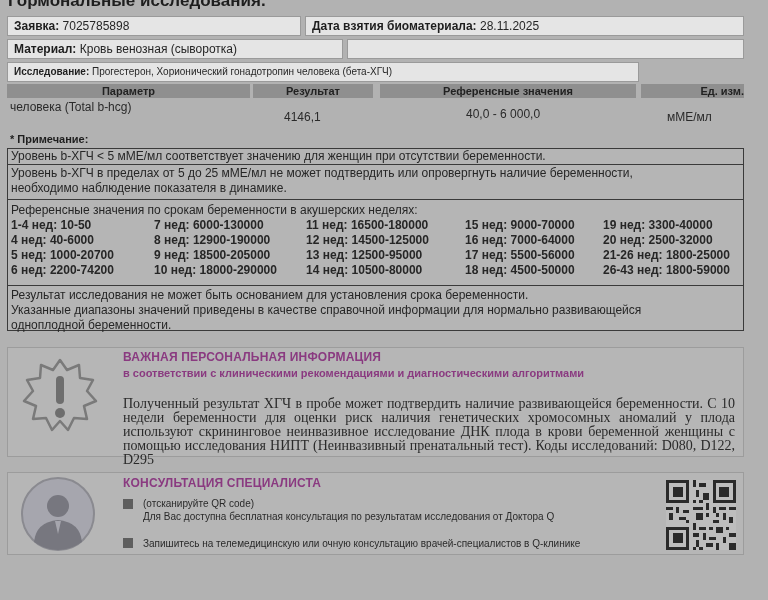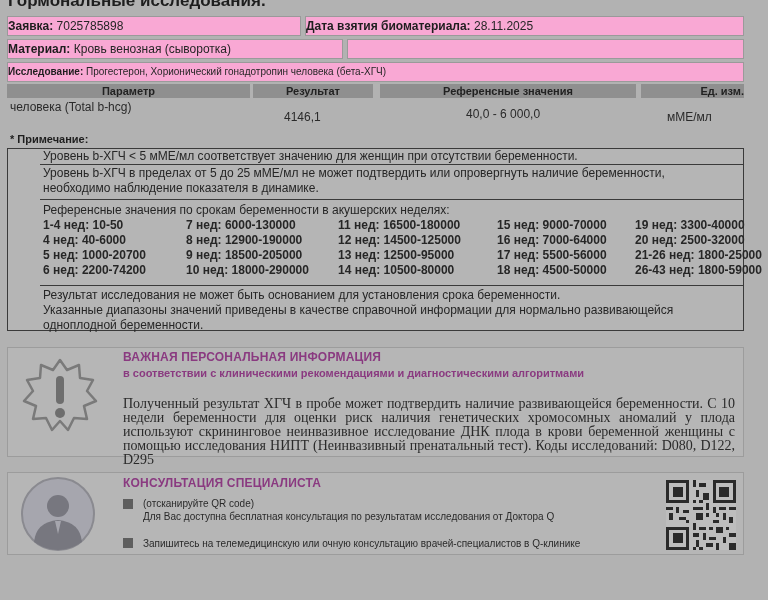--- a/index.html
+++ b/index.html
@@ -9,34 +9,34 @@
     font-family:"Liberation Sans", sans-serif;
     color:#262626;
     position:relative;
   }
   .page-title {
     position:absolute; left:8px; top:-9px;
     font-size:17px; font-weight:bold; color:#1e1e1e;
     white-space:nowrap;
   }
   .field {
-    position:absolute; border:1px solid #9a9a9a; background:#f9a8d4;
-    font-size:12px; line-height:18px; padding:0 0; box-sizing:border-box;
+    position:absolute; border:1px solid #9a9a9a; background:#e5e5e5;
+    font-size:12px; line-height:18px; padding:0 6px; box-sizing:border-box;
     white-space:nowrap; overflow:hidden;
   }
   .field b { color:#1e1e1e; }
   .hdr {
     position:absolute; top:84px; height:14px; background:#8f8f8f;
     font-size:11px; font-weight:bold; text-align:center; line-height:14px; color:#222;
   }
   .cell { position:absolute; font-size:12px; color:#2a2a2a; }
   .note-title { position:absolute; left:10px; top:133px; font-size:11px; font-weight:bold; color:#1e1e1e; }
   .notes {
     position:absolute; left:7px; top:148px; width:737px; height:183px;
-    border:1px solid #3a3a3a; box-sizing:border-box; background:#b5b5b5;padding-left:32px;
+    border:1px solid #3a3a3a; box-sizing:border-box; background:#b5b5b5;
   }
   .note-row { border-bottom:1px solid #3a3a3a; font-size:12px; line-height:15px; padding:0 3px; }
   .weeks { display:grid; grid-template-columns:143px 152px 159px 138px 140px; font-size:12px; line-height:15px;font-weight:bold; }
   .panel {
     position:absolute; left:7px; width:737px; box-sizing:border-box;
     border:1px solid #9c9c9c; background:#b6b6b6;
   }
   .panel-title { position:absolute; left:115px; font-size:12px; font-weight:bold; color:#8a3a80; letter-spacing:0.2px; white-space:nowrap; }
   .panel-sub { position:absolute; left:115px; font-size:11px; font-weight:bold; color:#8a3a80; white-space:nowrap; }
   .panel-body { position:absolute; left:115px; width:612px; font-size:14px; line-height:14px; color:#2a2a2a; text-align:justify;font-family:Liberation Serif, serif; }
@@ -54,21 +54,21 @@
 </div>
 <div class="field" style="left:305px;top:16px;width:439px;height:20px;">
   <b>Дата взятия биоматериала:</b>
   <span>28.11.2025</span>
 </div>
 <div class="field" style="left:7px;top:39px;width:336px;height:20px;">
   <b>Материал:</b>
   <span>Кровь венозная (сыворотка)</span>
 </div>
 <div class="field" style="left:347px;top:39px;width:397px;height:20px;"></div>
-<div class="field" style="left:7px;top:62px;width:737px;height:20px;font-size:10px;">
+<div class="field" style="left:7px;top:62px;width:632px;height:20px;font-size:10px;">
   <b>Исследование:</b>
   <span>Прогестерон, Хорионический гонадотропин человека (бета-ХГЧ)</span>
 </div>
 
 <div class="hdr" style="left:7px;width:243px;">Параметр</div>
 <div class="hdr" style="left:253px;width:120px;">Результат</div>
 <div class="hdr" style="left:380px;width:256px;">Референсные значения</div>
 <div class="hdr" style="left:641px;width:103px;text-align:right;">Ед. изм.</div>
 
 <div>

